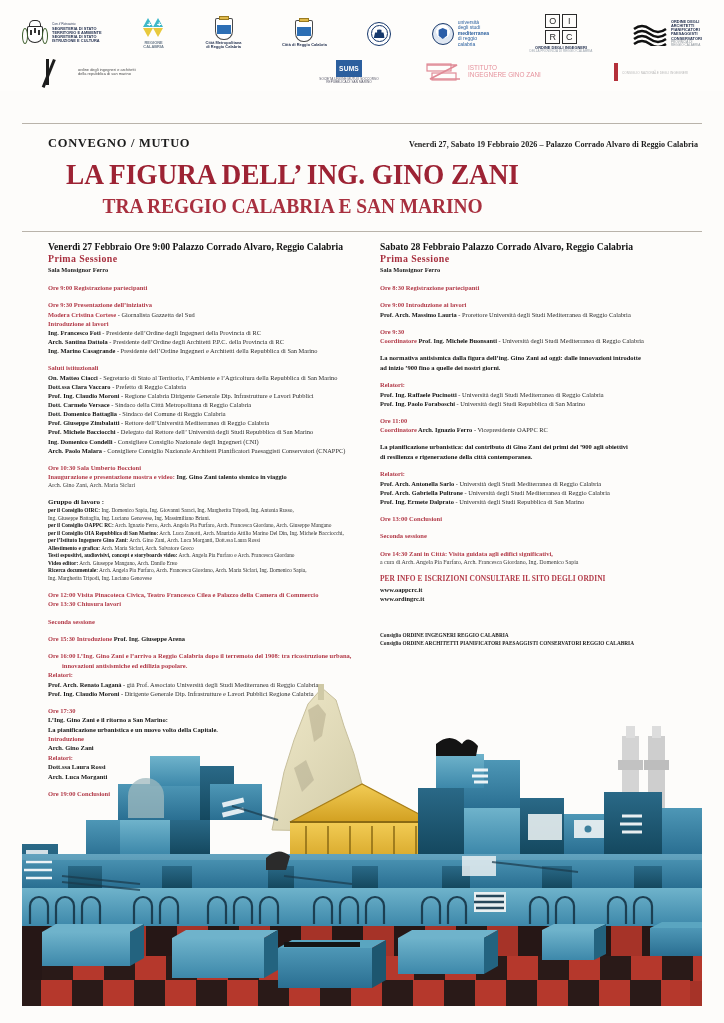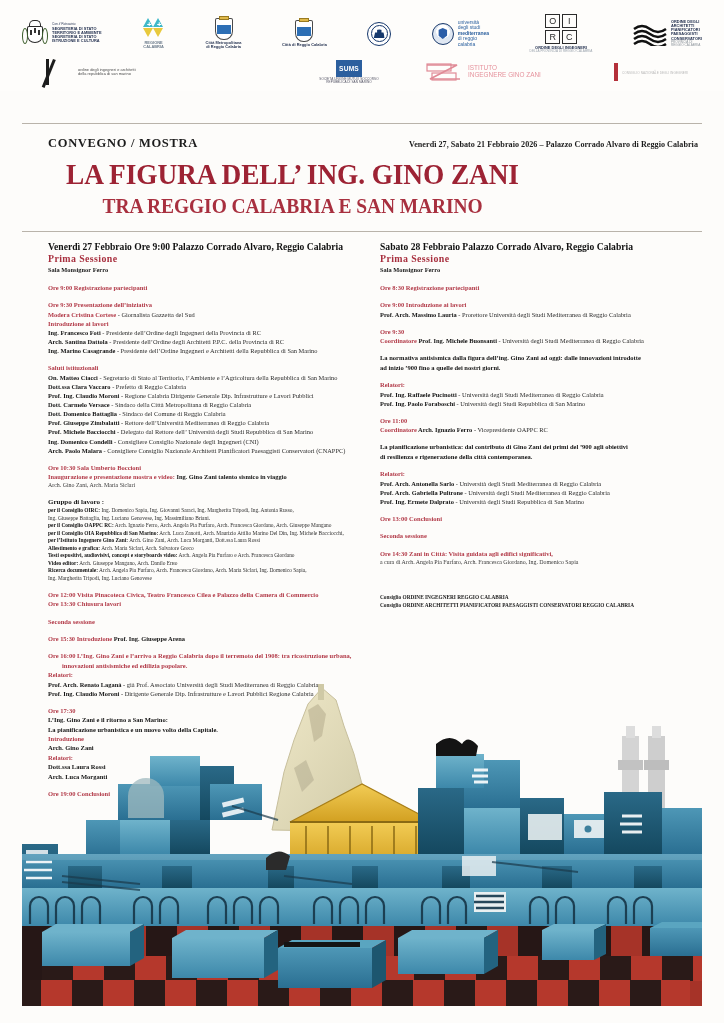--- a/index.html
+++ b/index.html
@@ -495,22 +495,22 @@
           <div class="tiny">CONSIGLIO NAZIONALE DEGLI INGEGNERI</div>
         </span>
       </div>
 
     </div>
   </div>
 
   <div class="sep s1"></div>
 
   <div class="kicker-row">
-    <div class="kicker">CONVEGNO / MOSTRA</div>
-    <div class="venue-line">Venerdì 27, Sabato 21 Febbraio 2026 – Palazzo Corrado Alvaro di Reggio Calabria</div>
+    <div class="kicker">CONVEGNO / MUTUO</div>
+    <div class="venue-line">Venerdì 27, Sabato 19 Febbraio 2026 – Palazzo Corrado Alvaro di Reggio Calabria</div>
   </div>
 
   <div class="title-wrap">
     <div class="title-main">LA FIGURA DELL’ ING. GINO ZANI</div>
     <div class="title-sub">TRA REGGIO CALABRIA E SAN MARINO</div>
   </div>
 
   <div class="sep s2"></div>
 
   <div class="cols">
@@ -657,20 +657,25 @@
       <div class="blk big">
           <div class="t-red">Seconda sessione</div>
         </div>
 
       <div class="blk big">
         <div class="t-red">Ore 14:30 Zani in Città: Visita guidata agli edifici significativi,</div>
         <div class="t-sm"> a cura di Arch. Angela Pia Furfaro, Arch. Francesca Giordano, Ing. Domenico Sapia</div>
       </div>
 
 
+      <div class="blk big">
+        <div class="sec-red-lg">PER INFO E ISCRIZIONI CONSULTARE IL SITO DEGLI ORDINI</div>
+        <div class="url">www.oappcrc.it</div>
+        <div class="url">www.ordingrc.it</div>
+      </div>
 
       <div class="blk" style="margin-top:28px">
         <div class="footer-org">Consiglio ORDINE INGEGNERI REGGIO CALABRIA</div>
         <div class="footer-org">Consiglio ORDINE ARCHITETTI PIANIFICATORI PAESAGGISTI CONSERVATORI REGGIO CALABRIA</div>
       </div>
     </div>
   </div>
 
   <div class="art">
     <svg width="680" height="326" viewBox="0 0 680 326">

